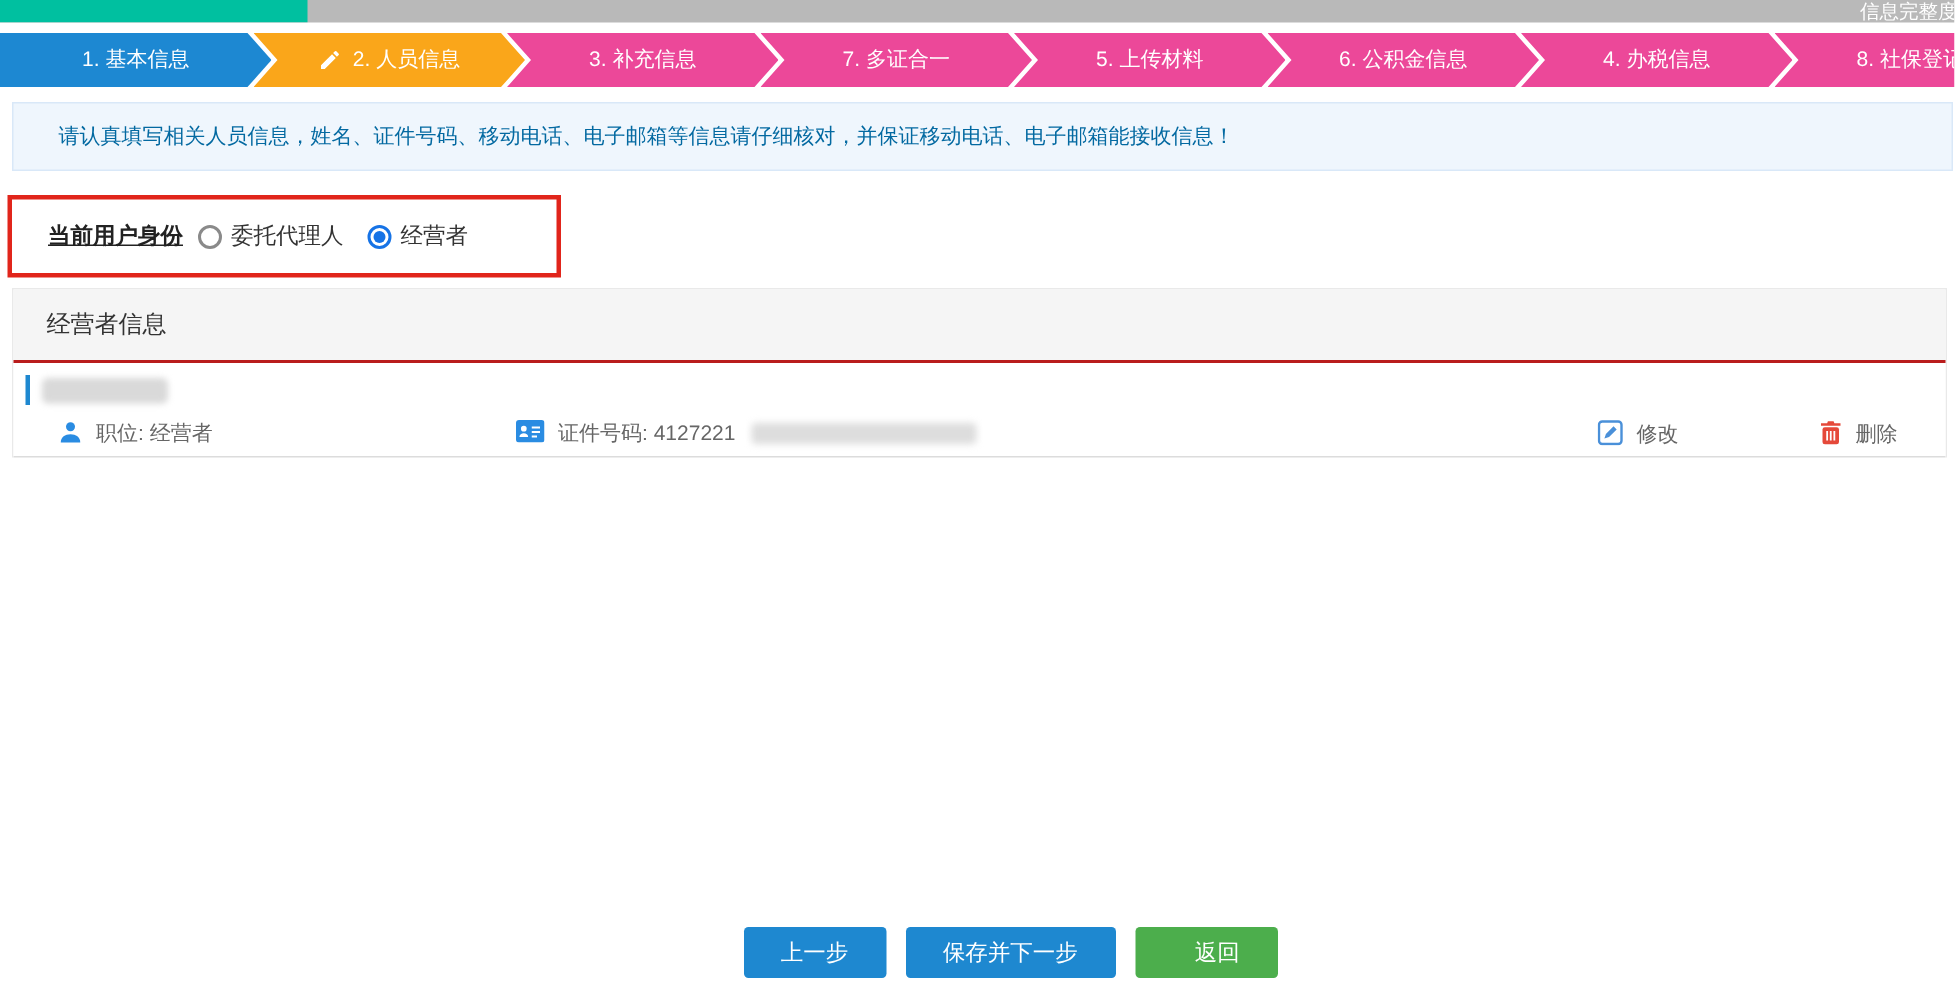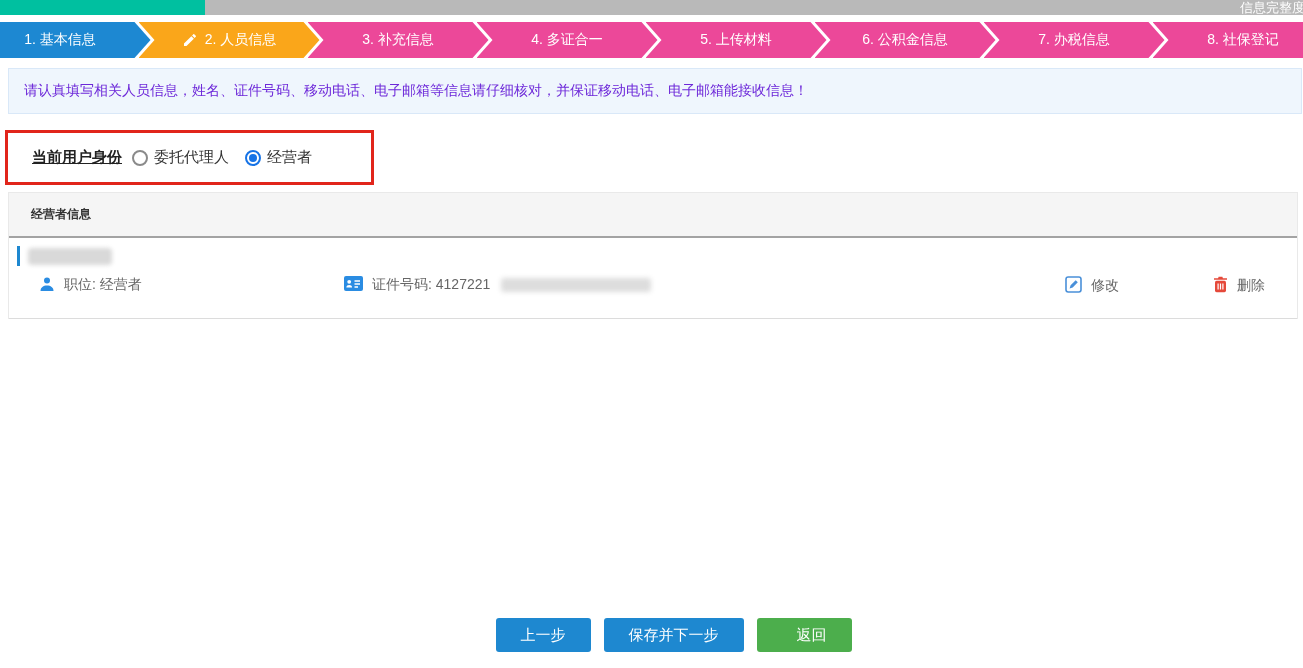--- a/index.html
+++ b/index.html
@@ -7,53 +7,53 @@
     font-family:"Liberation Sans","DejaVu Sans",sans-serif; }
   .page { position:relative; width:1303px; height:668px; background:#fff; }
 
   
   .progress-bar { position:relative; width:1303px; height:15px; background:#b9b9b9; overflow:hidden; }
   .progress-fill { position:absolute; left:0; top:0; height:15px; width:205px; background:#00c0a0; }
   .progress-label { position:absolute; left:1240px; top:0; height:15px; line-height:15px;
     color:#fff; font-size:13px; white-space:nowrap; }
 
   
-  .steps { display:flex; margin-top:7px; height:36px; width:1303px; overflow:hidden; background:#fff;justify-content:center; }
+  .steps { display:flex; margin-top:7px; height:36px; width:1303px; overflow:hidden; background:#fff; }
   .step { flex:0 0 181px; width:181px; height:36px; margin-left:-12px;
     display:flex; align-items:center; justify-content:center; gap:7px;
     color:#fff; font-size:14px; white-space:nowrap;
     clip-path:polygon(16px 50%, 0 0, calc(100% - 16px) 0, 100% 50%, calc(100% - 16px) 100%, 0 100%);
     cursor:pointer; }
   .step:first-child { margin-left:0;
     clip-path:polygon(0 0, calc(100% - 16px) 0, 100% 50%, calc(100% - 16px) 100%, 0 100%); }
   .step.done   { background:#1d88d2; }
   .step.active { background:#faa61a; }
   .step.pending{ background:#ec4899; }
   .step .icon { display:inline-flex; }
 
   
   .notice { margin:10px 1px 0 8px; background:#eff6fd; border:1px solid #d9e8f8;
-    padding:13px 15px; font-size:14px; color:#6d28d9; }
+    padding:13px 30px; font-size:14px; color:#0369a1; }
 
   
   .identity-box { margin:16px 0 0 5px; width:369px; border:3px solid #e1251b;
     padding:15px 10px 15px 24px; display:flex; align-items:center; }
   .identity-label { font-size:15px; font-weight:bold; color:#222; margin-right:10px; white-space:nowrap;text-decoration:underline; }
   .radio-opt { display:flex; align-items:center; margin-right:16px; cursor:pointer; }
   .radio { width:16px; height:16px; border-radius:50%; border:2px solid #8a8a8a; background:#fff;
     display:inline-flex; align-items:center; justify-content:center; margin-right:6px; flex:0 0 16px; }
   .radio.checked { border-color:#1673e6; }
   .radio.checked::after { content:""; width:8px; height:8px; border-radius:50%; background:#1673e6; }
   .radio-text { font-size:15px; color:#333; white-space:nowrap; }
 
   
   .section { margin:7px 5px 0 8px; border:1px solid #e9e9e9; border-bottom:none; }
-  .section-header { background:#f5f5f5; border-bottom:2px solid #a3a3a3;
-    padding:13px 22px; font-size:12px; font-weight:bold; color:#333; }
-  .item-row { position:relative; background:#fff; padding:7px 0 22px 8px; border-bottom:1px solid #dcdcdc; }
+  .section-header { background:#f5f5f5; border-bottom:2px solid #b91c1c;
+    padding:13px 22px; font-size:16px; font-weight:normal; color:#333; }
+  .item-row { position:relative; background:#fff; padding:7px 0 4px 8px; border-bottom:1px solid #dcdcdc; }
   .name-line { display:flex; align-items:center; height:22px; }
   .name-accent { width:3px; height:20px; background:#1e88d0; margin-right:8px; }
   .name-blur { width:84px; height:17px; background:#d9d9d9; border-radius:4px; filter:blur(2px); }
   .info-line { display:flex; align-items:center; margin-top:7px; padding-left:22px; height:22px; }
   .field { display:flex; align-items:center; gap:9px; font-size:14px; color:#666; }
   .field.position { width:305px; }
   .id-blur { width:150px; height:14px; background:#ddd; border-radius:3px; filter:blur(2.5px);
     margin-left:2px; }
   .row-action { position:absolute; top:38px; display:flex; align-items:center; gap:9px;
     font-size:14px; color:#666; cursor:pointer; }
@@ -88,30 +88,30 @@
         <svg width="16" height="16" viewBox="0 0 24 24">
             <path fill="#fff" d="M3 17.25V21h3.75L17.8 9.94l-3.75-3.75L3 17.25zM20.7 7.04c.39-.39.39-1.02 0-1.41l-2.34-2.34a.996.996 0 0 0-1.41 0l-1.83 1.83 3.75 3.75 1.83-1.83z"></path>
           </svg>
       </span>
       <span>2. 人员信息</span>
     </div>
     <div class="step pending">
       <span>3. 补充信息</span>
     </div>
     <div class="step pending">
-      <span>4. 多证合一</span>
+      <span>7. 多证合一</span>
     </div>
     <div class="step pending">
       <span>5. 上传材料</span>
     </div>
     <div class="step pending">
       <span>6. 公积金信息</span>
     </div>
     <div class="step pending">
-      <span>7. 办税信息</span>
+      <span>4. 办税信息</span>
     </div>
     <div class="step pending">
       <span>8. 社保登记</span>
     </div>
   </div>
 
   <div class="notice">
     <span>请认真填写相关人员信息，姓名、证件号码、移动电话、电子邮箱等信息请仔细核对，并保证移动电话、电子邮箱能接收信息！</span>
   </div>
 

